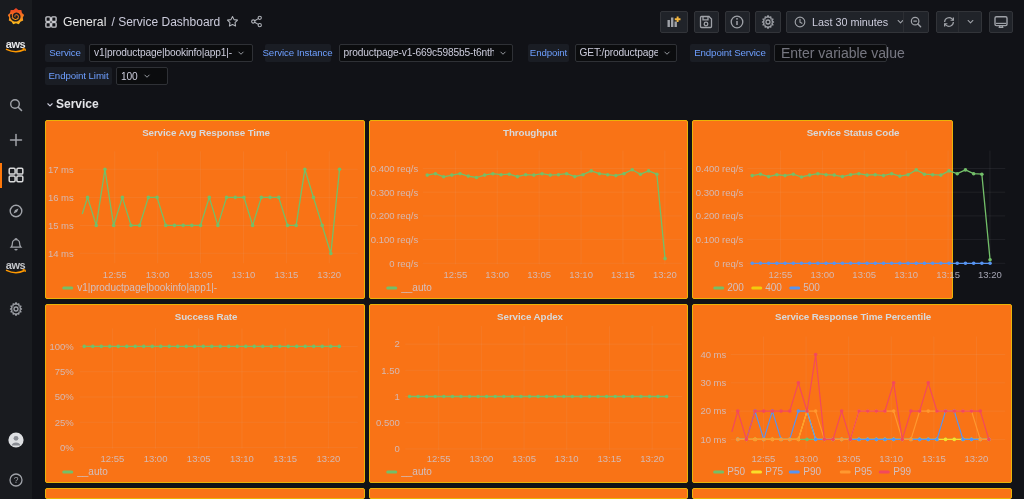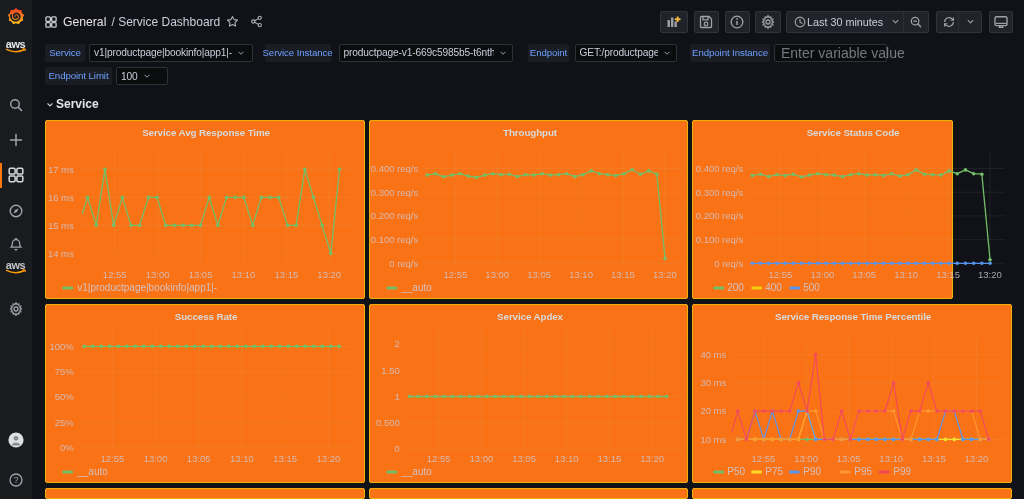--- a/index.html
+++ b/index.html
@@ -127,21 +127,21 @@
         <svg width="16" height="16" viewBox="0 0 16 16">
           <circle cx="8" cy="8" r="2" fill="none" stroke="#9fa2a8" stroke-width="1.3"></circle>
           <path d="M8 1.6 L8.9 3.4 L10.9 2.9 L10.9 5 L13 5.1 L11.9 6.9 L13.6 8 L11.9 9.1 L13 10.9 L10.9 11 L10.9 13.1 L8.9 12.6 L8 14.4 L7.1 12.6 L5.1 13.1 L5.1 11 L3 10.9 L4.1 9.1 L2.4 8 L4.1 6.9 L3 5.1 L5.1 5 L5.1 2.9 L7.1 3.4 Z" fill="none" stroke="#9fa2a8" stroke-width="1.2" stroke-linejoin="round"></path>
         </svg>
       </div>
   <div class="tbtn" style="left:786px;width:142.5px;justify-content:flex-start;padding-left:6px">
     <svg width="14" height="14" viewBox="0 0 16 16">
           <circle cx="8" cy="8" r="5.5" fill="none" stroke="#9fa2a8" stroke-width="1.3"></circle>
           <path d="M8 5 v3.2 l2.2 1.3" fill="none" stroke="#9fa2a8" stroke-width="1.3" stroke-linecap="round"></path>
         </svg>
-    <span style="font-size:10.8px;color:#ccccdc;font-weight:500;white-space:nowrap">Last 30 minutes</span>
+    <span style="font-size:10.8px;color:#ccccdc;font-weight:500;margin-left:5px;white-space:nowrap">Last 30 minutes</span>
     <svg width="11" height="11" viewBox="0 0 16 16" style="margin-left:7px">
           <path d="M4.5 6.5 L8 10 L11.5 6.5" fill="none" stroke="#9fa2a8" stroke-width="1.5" stroke-linecap="round" stroke-linejoin="round"></path>
         </svg>
     <div style="position:absolute;right:24px;top:0;width:1px;height:100%;background:#2c2e33"></div>
     <svg width="14" height="14" viewBox="0 0 16 16" style="position:absolute;right:5px">
           <circle cx="7" cy="7" r="4.3" fill="none" stroke="#9fa2a8" stroke-width="1.4"></circle>
           <line x1="10.2" y1="10.2" x2="13.3" y2="13.3" stroke="#9fa2a8" stroke-width="1.6" stroke-linecap="round"></line>
           <line x1="5" y1="7" x2="9" y2="7" stroke="#9fa2a8" stroke-width="1.4"></line>
         </svg>
   </div>
@@ -180,21 +180,21 @@
         <path d="M4.5 6.5 L8 10 L11.5 6.5" fill="none" stroke="#9fa2a8" stroke-width="1.5" stroke-linecap="round" stroke-linejoin="round"></path>
       </svg>
     </div>
 <div class="vlabel" style="left:528px;top:43.5px;width:41px">Endpoint</div>
 <div class="vvalue" style="left:574.5px;top:43.5px;width:102px">
       <span>GET:/productpage</span>
       <svg width="10" height="10" viewBox="0 0 16 16" style="margin-left:4px;flex:none">
         <path d="M4.5 6.5 L8 10 L11.5 6.5" fill="none" stroke="#9fa2a8" stroke-width="1.5" stroke-linecap="round" stroke-linejoin="round"></path>
       </svg>
     </div>
-<div class="vlabel" style="left:690px;top:43.5px;width:80px">Endpoint Instance</div>
+<div class="vlabel" style="left:690px;top:43.5px;width:80px">Endpoint Service</div>
 <div class="vinput" style="left:774px;top:43.5px;width:113px">Enter variable value</div>
 <div class="vlabel" style="left:45px;top:66.5px;width:67px">Endpoint Limit</div>
 <div class="vvalue" style="left:116px;top:67px;width:52px">
       <span>100</span>
       <svg width="10" height="10" viewBox="0 0 16 16" style="margin-left:4px;flex:none">
         <path d="M4.5 6.5 L8 10 L11.5 6.5" fill="none" stroke="#9fa2a8" stroke-width="1.5" stroke-linecap="round" stroke-linejoin="round"></path>
       </svg>
     </div>
 
 <div style="position:absolute;left:45px;top:97px;width:300px;height:15px">

